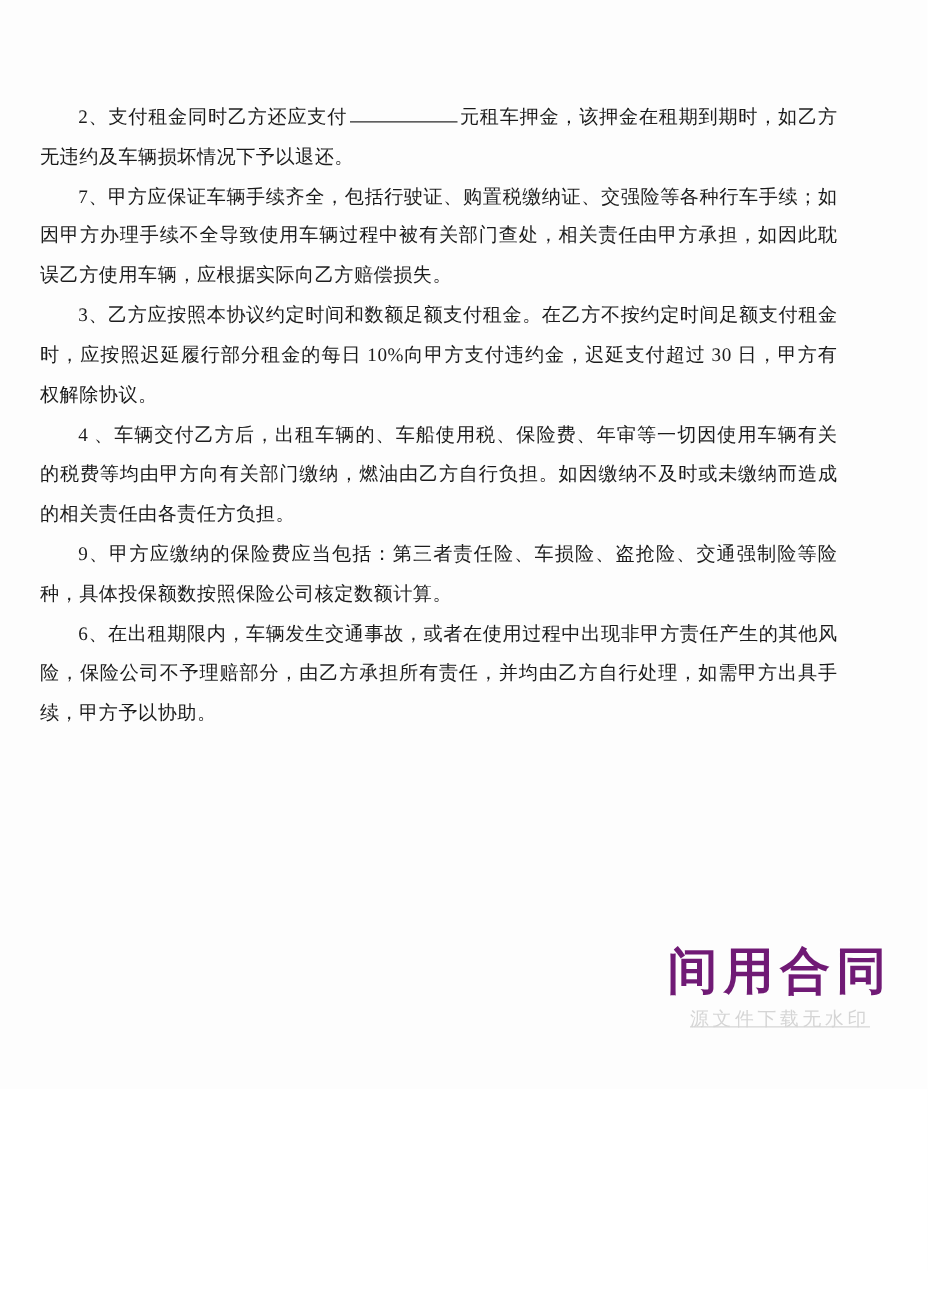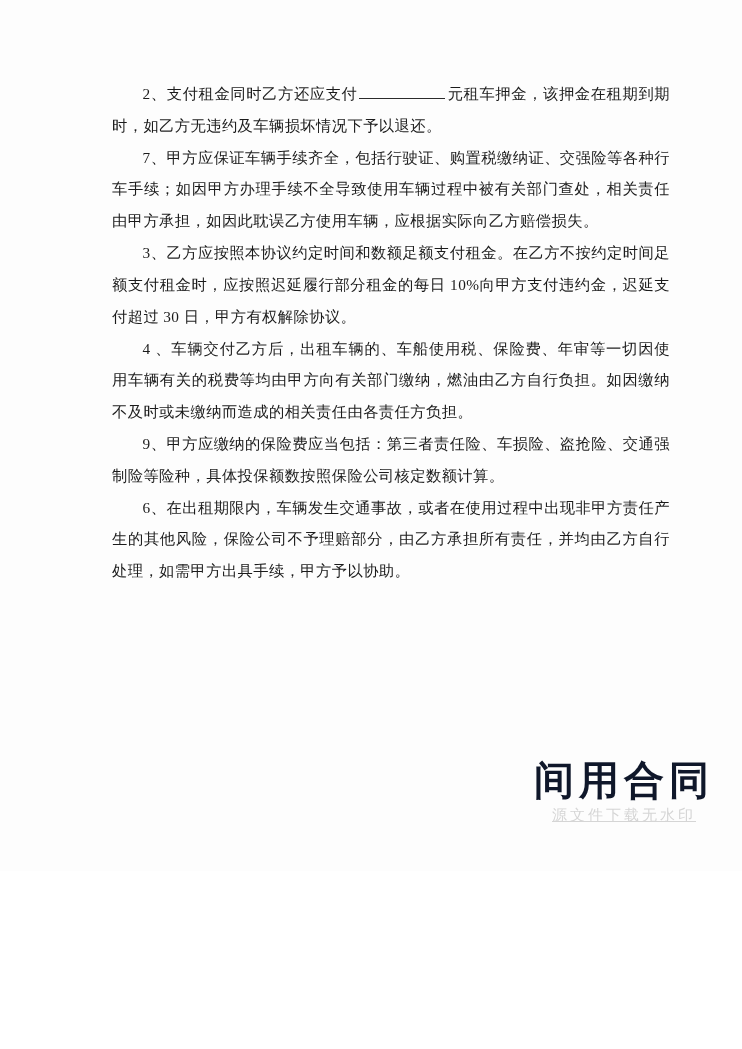--- a/index.html
+++ b/index.html
@@ -16,21 +16,21 @@
     overflow: hidden;
   }
   .page {
     position: absolute;
     left: 0;
     top: 0;
     width: 742px;
     height: 871px;
     background: #fdfdfd;
     box-sizing: border-box;
-    padding: 78px 72px 60px 112px;
+    padding: 78px 72px 60px 32px;
   }
   .doc-body {
     font-size: 15.3px;
     line-height: 2.08;
     letter-spacing: 0.4px;
     color: #1b1b1b;
   }
   p.para {
     margin: 0 0 0 0;
     text-align: justify;
@@ -58,24 +58,24 @@
   
   .watermark {
     position: absolute;
     right: 28px;
     bottom: 46px;
     text-align: center;
     pointer-events: none;
     user-select: none;
   }
   .watermark .wm-main {
-    font-family: Liberation Serif, serif;
+    font-family: Liberation Mono, monospace;
     font-size: 40px;
     font-weight: bold;
-    color: #0f172a;
+    color: #701a75;
     letter-spacing: 5px;
     line-height: 1.05;
   }
   .watermark .wm-sub {
     font-family: "Liberation Sans", "DejaVu Sans", sans-serif;
     font-size: 15px;
     color: #d5d5d5;
     letter-spacing: 3px;
     margin-top: 4px;
     text-decoration: underline;

